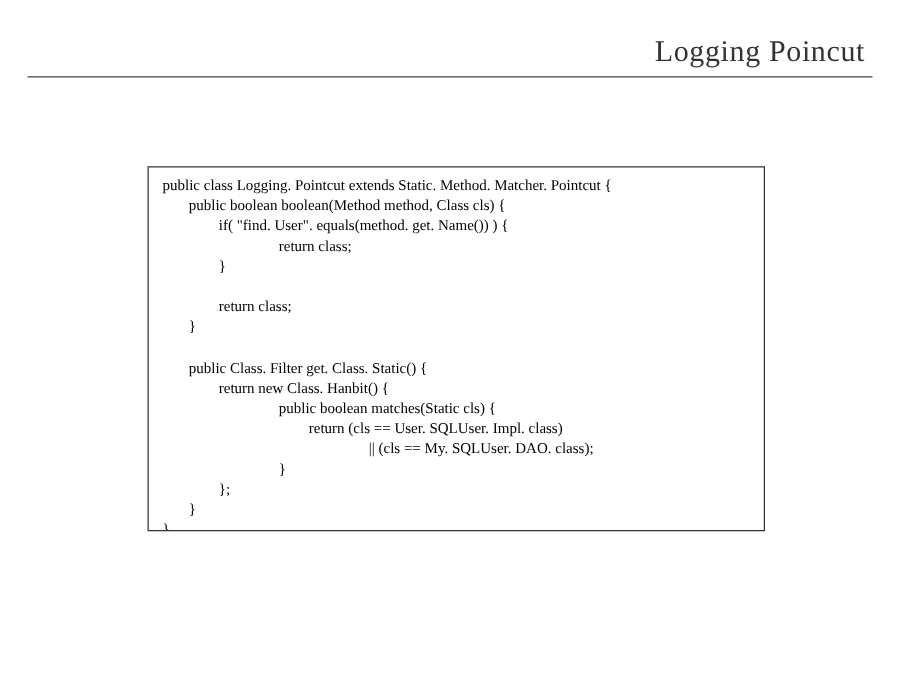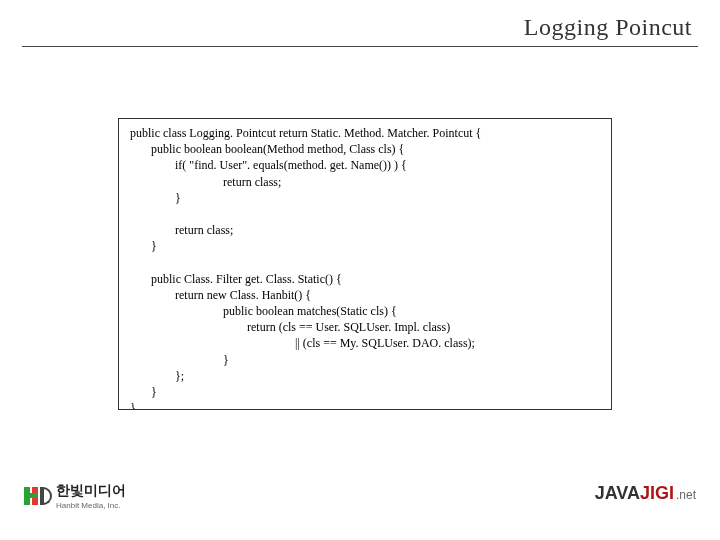--- a/index.html
+++ b/index.html
@@ -10,20 +10,21 @@
     background: #ffffff;
     font-family: "Times New Roman", serif;
     overflow: hidden;
     position: relative;
   }
   .slide {
     width: 720px;
     height: 524px;
     position: relative;
     box-sizing: border-box;
+    margin-top: 15px;
   }
   .title {
     position: absolute;
     top: 14px;
     right: 28px;
     font-size: 24px;
     color: #333;
     font-family: Georgia, "Times New Roman", serif;
     letter-spacing: 0.5px;
   }
@@ -101,50 +102,33 @@
   .logo-right .jigi { color:#b01414; }
   .logo-right .dotnet { color:#666; font-size:12px; font-weight:normal; margin-left:2px; }
 </style>
 </head>
 <body>
 <div class="slide">
 
   <div class="title">Logging Poincut</div>
   <div class="title-rule"></div>
 
-  <div class="code-box"><span> public class Logging. Pointcut return Static. Method. Matcher. Pointcut {</span>
+  <div class="code-box"><span> public class Logging. Pointcut extends Static. Method. Matcher. Pointcut {</span>
 <span>        public boolean boolean(Method method, Class cls) {</span>
 <span>                if( "find. User". equals(method. get. Name()) ) {</span>
 <span>                                return class;</span>
 <span>                }</span>
 <span></span>
 <span>                return class;</span>
 <span>        }</span>
 <span></span>
 <span>        public Class. Filter get. Class. Static() {</span>
 <span>                return new Class. Hanbit() {</span>
 <span>                                public boolean matches(Static cls) {</span>
 <span>                                        return (cls == User. SQLUser. Impl. class)</span>
 <span>                                                        || (cls == My. SQLUser. DAO. class);</span>
 <span>                                }</span>
 <span>                };</span>
 <span>        }</span>
 <span> }</span></div>
 
-  <div class="footer">
-    <div class="logo-left">
-      <span class="hb-mark">
-        <span class="h1"></span>
-          <span class="h2"></span>
-          <span class="h3"></span>
-          <span class="b"></span>
-      </span>
-      <span>
-        <span class="hb-text">한빛미디어</span>
-        <span class="hb-sub">Hanbit Media, Inc.</span>
-      </span>
-    </div>
-    <div class="logo-right">
-      <span class="java">JAVA</span><span class="jigi">JIGI</span><span class="dotnet">.net</span>
-    </div>
-  </div>
 
 </div>
 
 </body></html>

